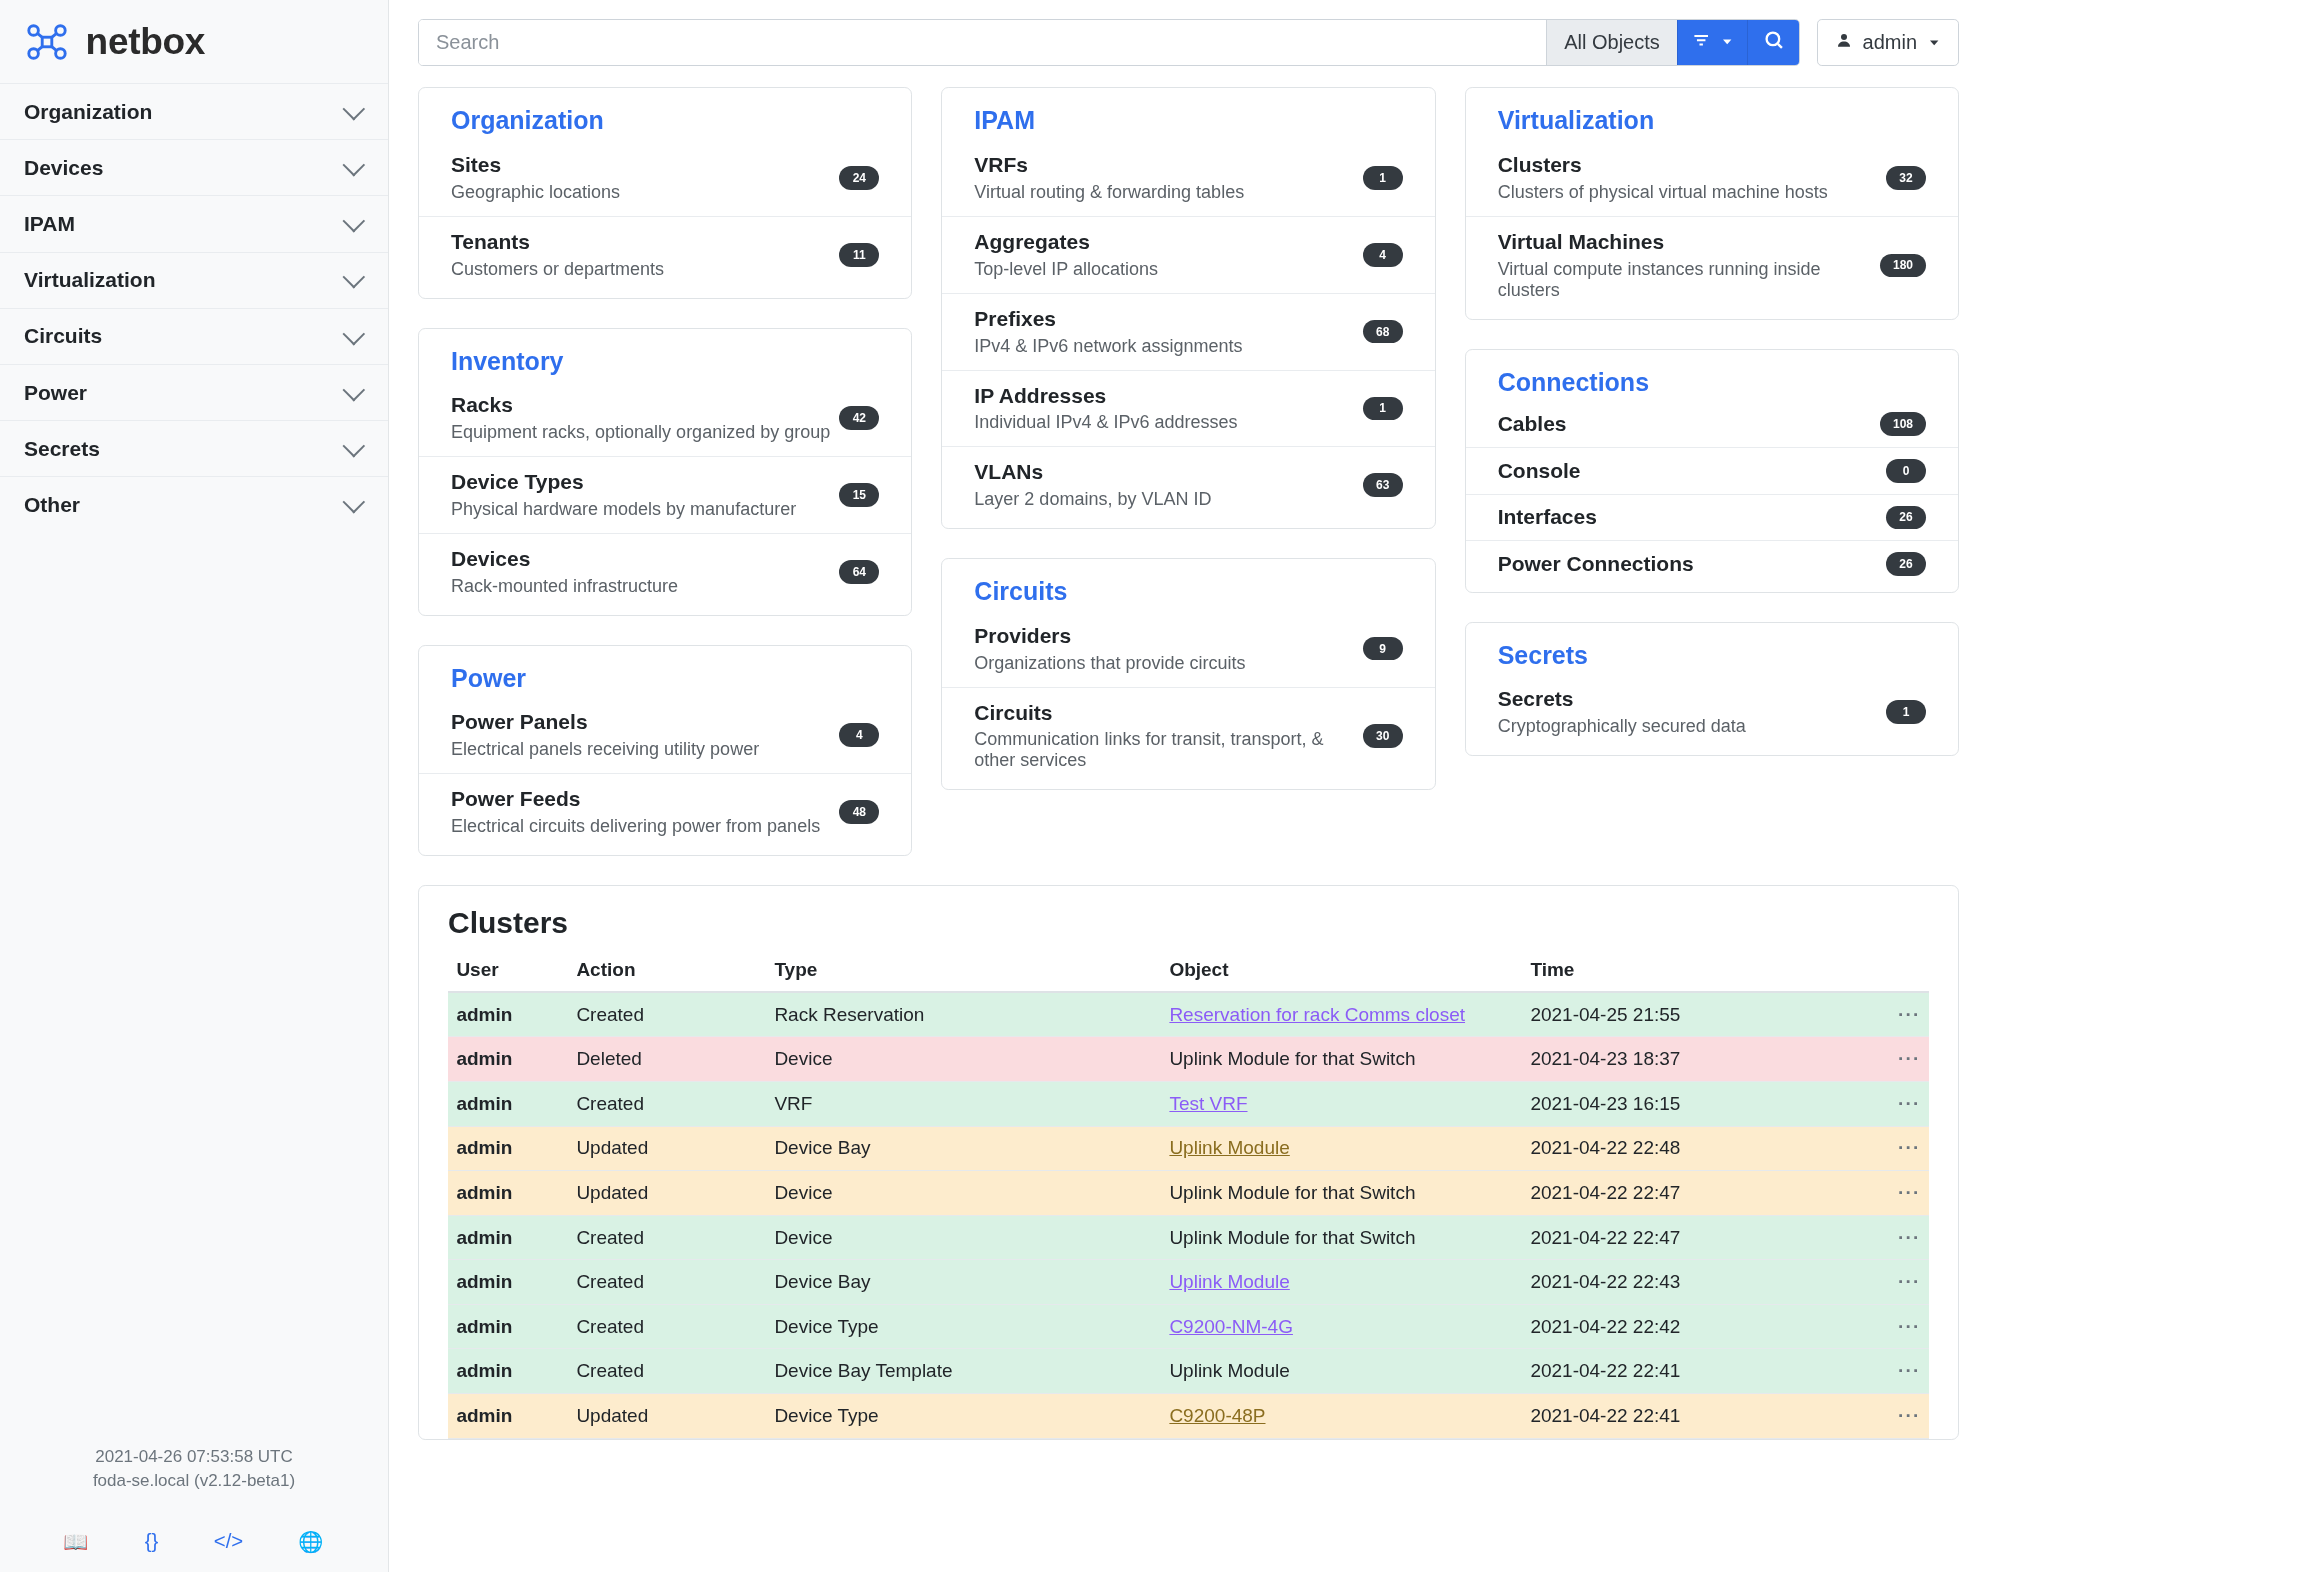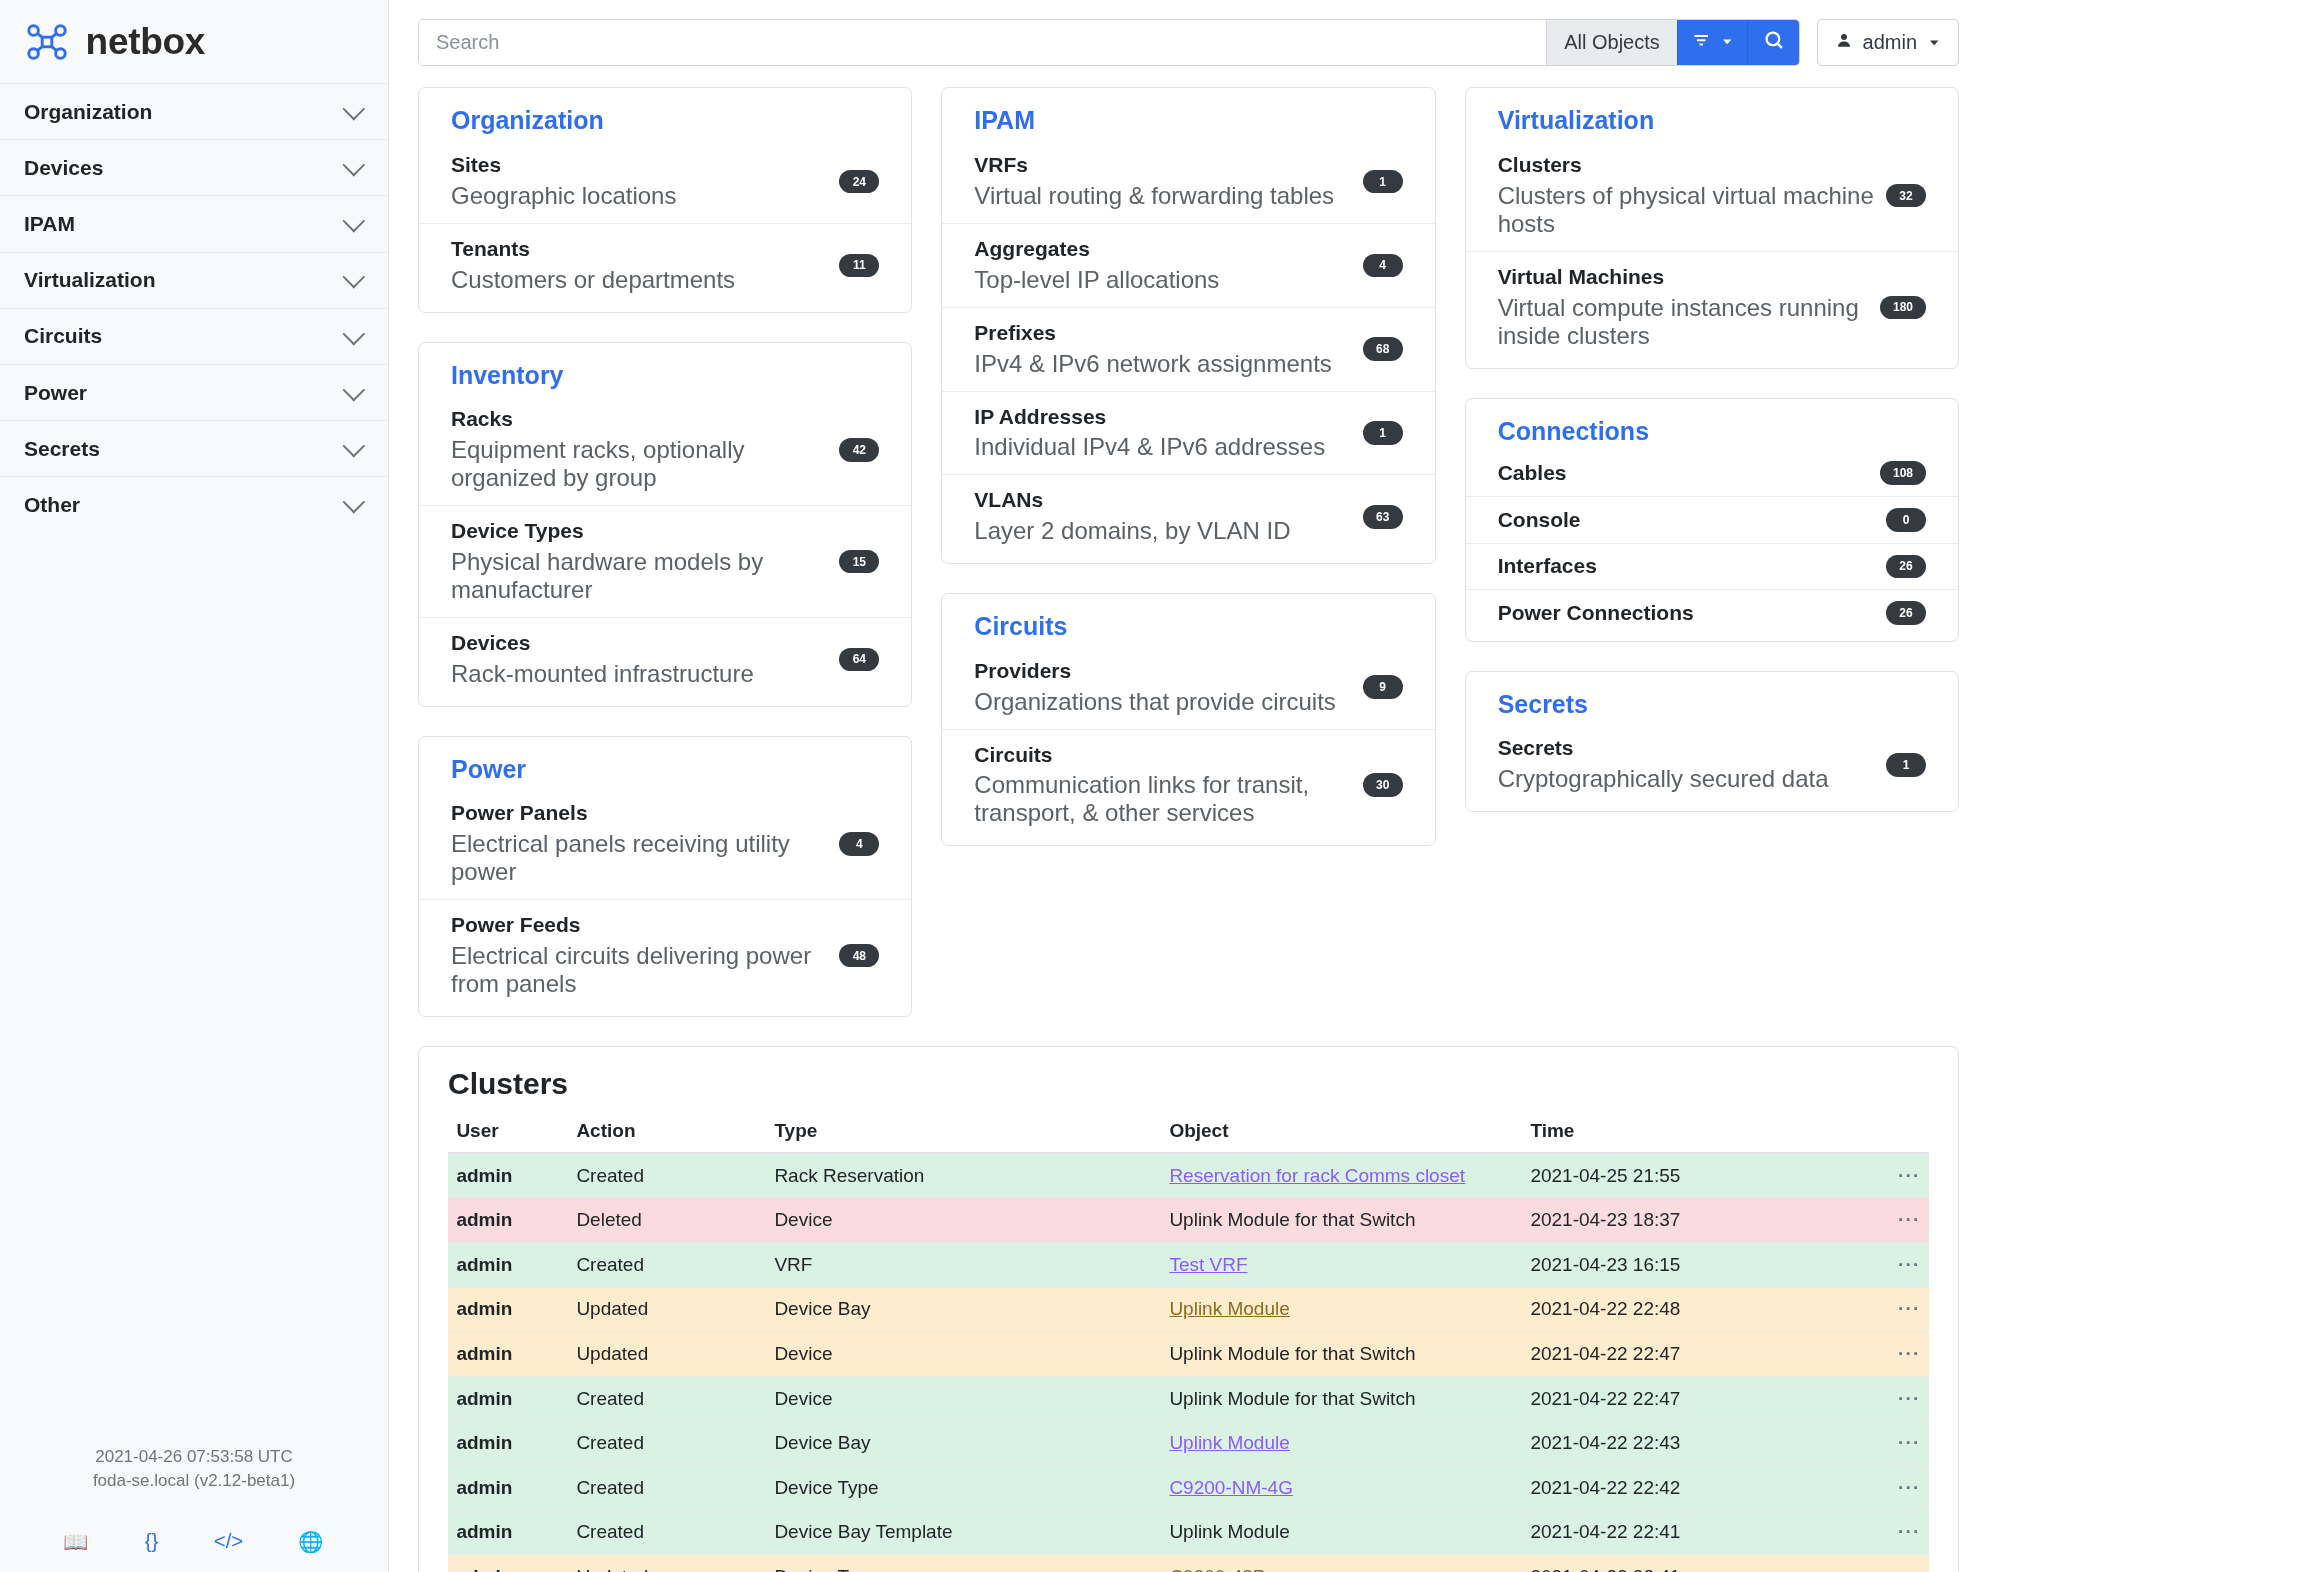--- a/index.html
+++ b/index.html
@@ -168,21 +168,21 @@
     align-items: center;
     justify-content: space-between;
     padding: 13px 32px 13px 32px;
     border-bottom: 0.6px solid #e9ecef;
     gap: 2px;
     cursor: pointer;
   }
   .row:last-child { border-bottom: 0; }
   .row-text { min-width: 0; }
   .row-name { font-size: 21px; font-weight: 700; color: #212529; }
-  .row-desc { font-size: 24px; color: #5b6167; margin-top: 4.8px; }
+  .row-desc { font-size: 18px; color: #5b6167; margin-top: 4.8px; }
   .badge {
     background: #343a40;
     color: #fff;
     border-radius: 599px;
     font-size: 12px;
     font-weight: 700;
     padding: 4.8px 13px;
     min-width: 40px;
     text-align: center;
     flex: 0 0 auto;

